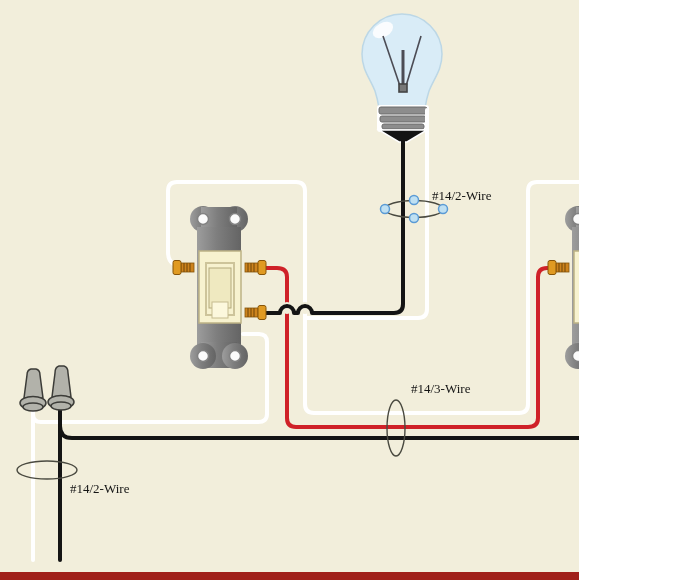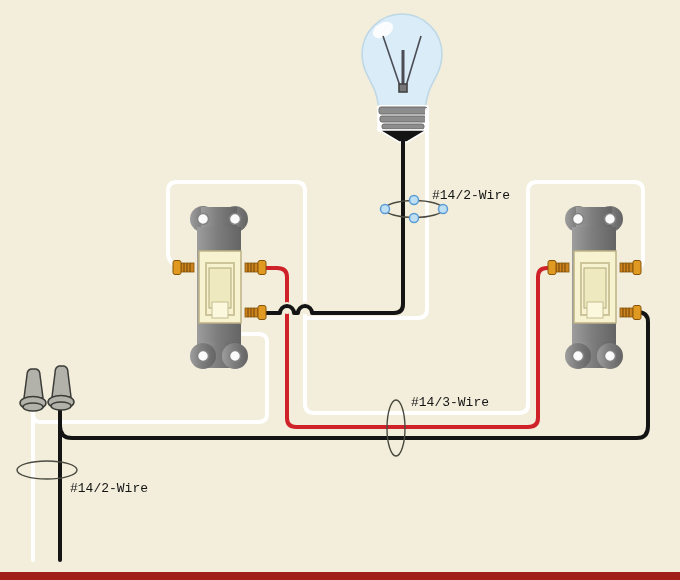--- a/index.html
+++ b/index.html
@@ -1,17 +1,17 @@
 <!DOCTYPE html>
 <html style="--background: #f2eedb; --wire-white: #ffffff; --wire-black: #141414; --wire-red: #cf2128; --brass: #cd831d; --switch-face: #f7f2cf; --bulb-glass: #d9ecf7; --wire-nut: #b2b2aa; --handle-fill: #bfe0f2; --handle-stroke: #5b9bd5; --marker-outline: #4a4a40; --label-text: #141414; --footer-bar: #a02019;"><head>
 <meta charset="utf-8">
 <style>
   html,body{margin:0;padding:0}
-  .stage{position:relative;width:680px;height:580px;background:var(--background,#f2eedb);overflow:hidden;
-         font-family:Liberation Mono, monospace}
+  .stage{position:relative;width:579px;height:580px;background:var(--background,#f2eedb);overflow:hidden;
+         font-family:Liberation Serif, serif}
   svg{position:absolute;left:0;top:0}
   .wirew{stroke:var(--wire-white,#fff);stroke-width:4;fill:none;stroke-linejoin:round;stroke-linecap:round}
   .wireb{stroke:var(--wire-black,#141414);stroke-width:4;fill:none;stroke-linejoin:round;stroke-linecap:round}
   .wirer{stroke:var(--wire-red,#cf2128);stroke-width:4;fill:none;stroke-linejoin:round;stroke-linecap:round}
   .blocker{fill:var(--background,#f2eedb);stroke:none}
   .metal{fill:url(#metalGrad);stroke:none}
   .hole{fill:#fbfbfb;stroke:#828282;stroke-width:1.5}
   .face{fill:var(--switch-face,#f7f2cf);stroke:#bdb285;stroke-width:1.5}
   .recess{fill:none;stroke:#cdc49a;stroke-width:2}
   .toggle{fill:#efe9c0;stroke:#b3a97d;stroke-width:1}
@@ -168,17 +168,17 @@
     <circle class="handle" cx="385" cy="209" r="4.5"></circle>
     <circle class="handle" cx="443" cy="209" r="4.5"></circle>
     <circle class="handle" cx="414" cy="200" r="4.5"></circle>
     <circle class="handle" cx="414" cy="218" r="4.5"></circle>
   </g>
   <ellipse class="marker" cx="396" cy="428" rx="9" ry="28"></ellipse>
   <ellipse class="marker" cx="47" cy="470" rx="30" ry="9"></ellipse>
 </svg>
 
   <span class="label" style="left:432px;top:188px">#14/2-Wire</span>
-  <span class="label" style="left:411px;top:395px">#14/3-Wire</span>
+  <span class="label" style="left:411px;top:381px">#14/3-Wire</span>
   <span class="label" style="left:70px;top:481px">#14/2-Wire</span>
 
   <div class="footer"></div>
 </div>
 
 </body></html>

